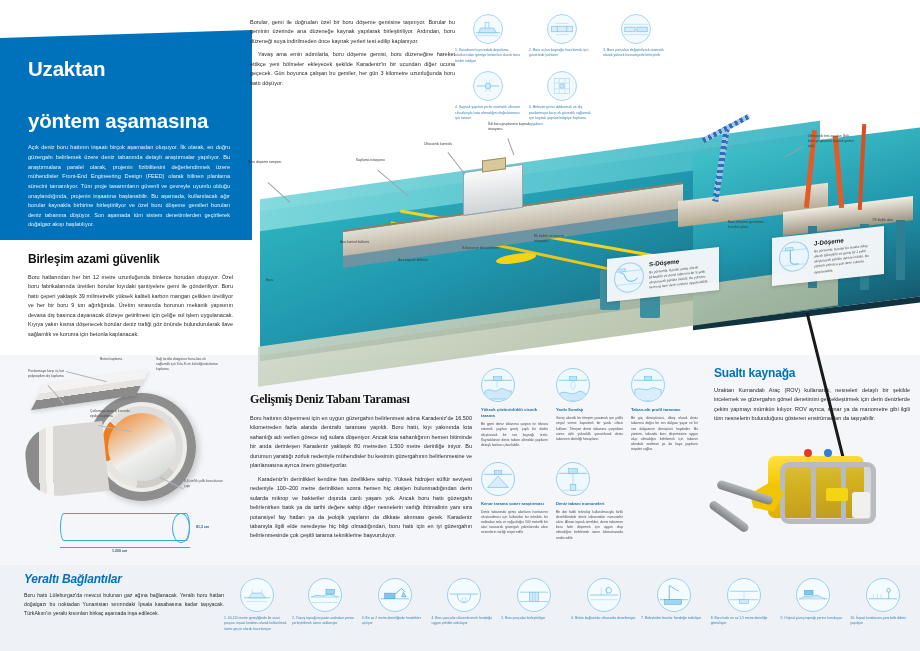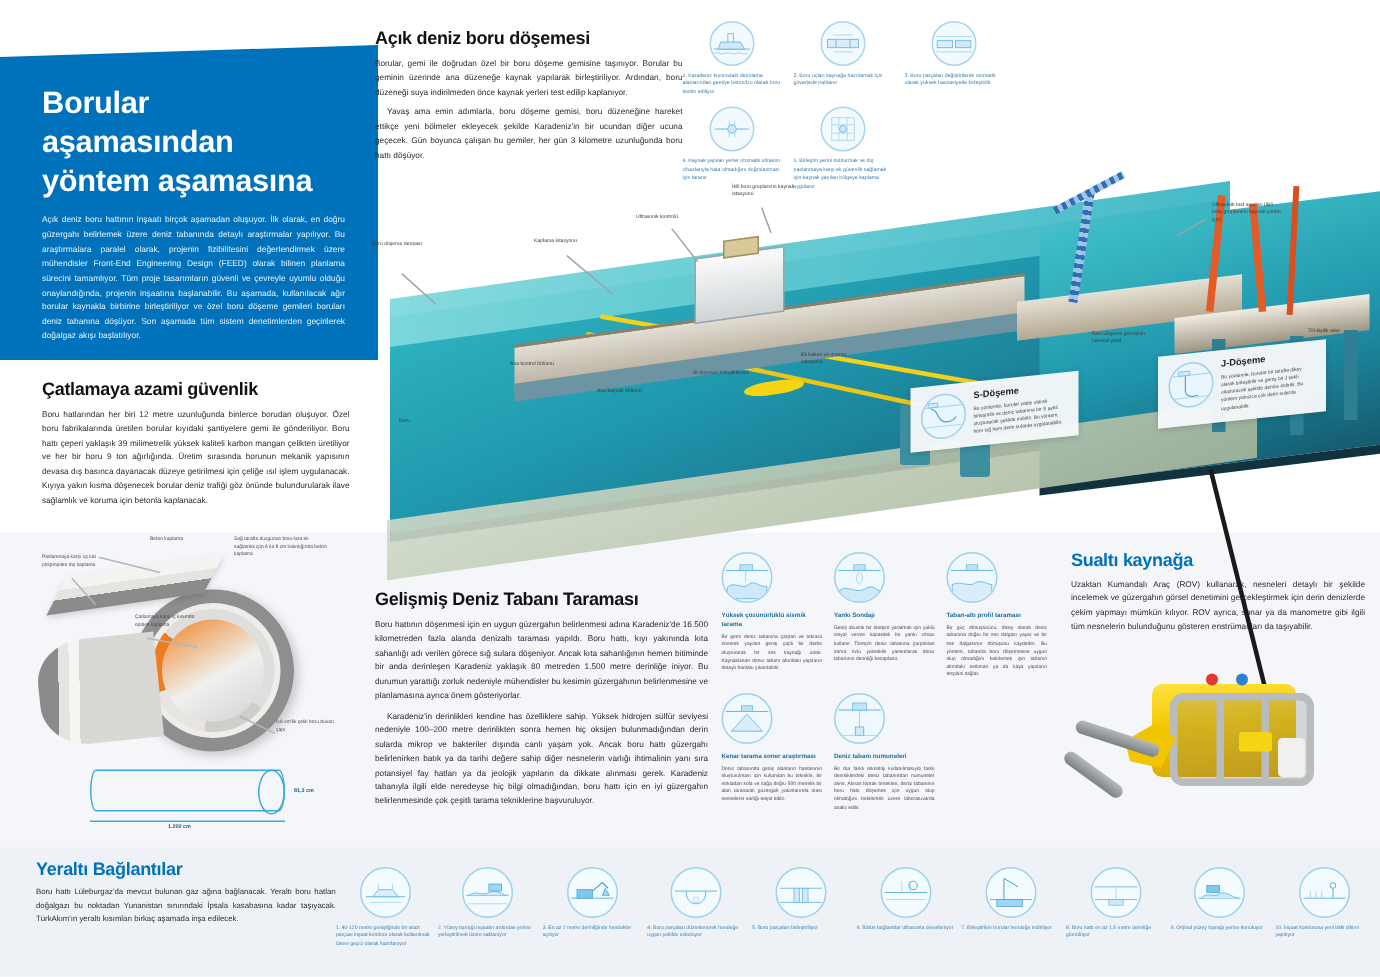--- a/index.html
+++ b/index.html
@@ -200,21 +200,21 @@
     content:''; position:absolute; right:-1px; top:-1px; width:16px; height:28px;
     border:0.9px solid #39a9dc; border-radius:50%;
   }
   .dim-h { position:absolute; left:40px; top:192px; width:130px; border-top:0.7px solid #39a9dc; }
   .dim-lbl { position:absolute; font-size:3.6px; color:#1c5d80; font-weight:bold; }
   .pf-lbl { position:absolute; font-size:3.3px; line-height:1.5; color:#4a4a4a; }
   .pf-line { position:absolute; background:#b0b6bb; height:0.6px; transform-origin:left center; }
 
   
   .scan { position:absolute; left:250px; top:392px; width:222px; }
-  .scan .sec-title { margin-bottom:7px; }
+  .scan .sec-title { margin-bottom:7px;font-family:Liberation Serif, serif; }
 
   
   .techs { position:absolute; left:481px; top:368px; width:218px; }
   .tech-row { display:flex; gap:8px; margin-bottom:9px; }
   .tech { width:67px; }
   .tech .t-circ {
     width:34px; height:34px; border-radius:50%;
     border:0.9px solid #9ed0ec; background:#eef8fd;
     margin-bottom:5px; position:relative; overflow:hidden;
   }
@@ -244,21 +244,21 @@
   .rov-arm2 { position:absolute; left:0px; top:72px; width:46px; height:9px; background:linear-gradient(180deg,#b6b9bb,#7d8184); border-radius:5px; transform:rotate(36deg); }
   .rov-claw { position:absolute; left:44px; top:42px; width:34px; height:30px; background:#f2c501; clip-path:polygon(0 40%,60% 0,100% 35%,70% 100%,10% 85%); }
   .rov-cable { position:absolute; left:120px; top:-130px; width:2.5px; height:170px; background:#1a1a1a; transform:rotate(-14deg); border-radius:2px; }
   .rov-led1 { position:absolute; left:98px; top:9px; width:8px; height:8px; border-radius:50%; background:#e03a2f; }
   .rov-led2 { position:absolute; left:118px; top:9px; width:8px; height:8px; border-radius:50%; background:#2f7fd6; }
   .rov-tank { position:absolute; left:146px; top:52px; width:18px; height:26px; background:#f0f0ee; border-radius:3px; }
   .rov-plate { position:absolute; left:120px; top:48px; width:22px; height:13px; background:#f5d513; border-radius:2px; }
 
   
   .under { position:absolute; left:24px; top:572px; width:200px; }
-  .under .sec-title { margin-bottom:5px; }
+  .under .sec-title { margin-bottom:5px;font-style:italic; }
   .under p { font-size:5.2px; line-height:1.72; color:#2a2a2a; text-align:justify; }
 
   .steps { position:absolute; left:226px; top:578px; width:690px; display:flex; gap:4px; }
   .step { width:66px; }
   .step .s-circ {
     width:34px; height:34px; border-radius:50%;
     border:0.9px solid #9ed0ec; background:#f4fbfe;
     margin:0 auto 4px auto; position:relative; overflow:hidden;
   }
   .step p { font-size:3.4px; line-height:1.55; color:#3a7fb0; }
@@ -270,29 +270,28 @@
 </head>
 <body>
 
 <div class="page">
   <div class="bg-white-top"></div>
   <div class="bg-lower"></div>
   <div class="bg-bottom-band"></div>
 
   <div class="hero">
     <h1>
-      <span>Borular</span><br>
-      <span>aşamasından</span><br>
+      <span>Uzaktan</span><br>
+      <br>
       <span>yöntem aşamasına</span>
     </h1>
     <p>Açık deniz boru hattının inşaatı birçok aşamadan oluşuyor. İlk olarak, en doğru güzergahı belirlemek üzere deniz tabanında detaylı araştırmalar yapılıyor. Bu araştırmalara paralel olarak, projenin fizibilitesini değerlendirmek üzere mühendisler Front-End Engineering Design (FEED) olarak bilinen planlama sürecini tamamlıyor. Tüm proje tasarımların güvenli ve çevreyle uyumlu olduğu onaylandığında, projenin inşaatına başlanabilir. Bu aşamada, kullanılacak ağır borular kaynakla birbirine birleştiriliyor ve özel boru döşeme gemileri boruları deniz tabanına döşüyor. Son aşamada tüm sistem denetimlerden geçirilerek doğalgaz akışı başlatılıyor.</p>
   </div>
 
   <div class="offshore">
-    <div class="sec-title">Açık deniz boru döşemesi</div>
     <p class="body-txt">Borular, gemi ile doğrudan özel bir boru döşeme gemisine taşınıyor. Borular bu geminin üzerinde ana düzeneğe kaynak yapılarak birleştiriliyor. Ardından, boru düzeneği suya indirilmeden önce kaynak yerleri test edilip kaplanıyor.</p>
     <p class="body-txt" style="margin-top:4px;">
         <span class="indent">Yavaş ama emin adımlarla, boru döşeme gemisi, boru düzeneğine hareket ettikçe yeni bölmeler ekleyecek şekilde Karadeniz'in bir ucundan diğer ucuna geçecek. Gün boyunca çalışan bu gemiler, her gün 3 kilometre uzunluğunda boru hattı döşüyor.</span>
       </p>
   </div>
 
   <div class="topicons">
     <div class="ti-row">
       <div class="ti-item">
         <div class="ti-circ">
@@ -426,21 +425,21 @@
           <rect x="6" y="5" width="8" height="3" fill="#cfe9f8" stroke="#62b6e3" stroke-width=".5"></rect>
         </svg>
     </div>
     <div class="c-body">
       <h4>J-Döşeme</h4>
       <p>Bu yöntemle, borular bir tarafta dikey olarak birleştirilir ve geniş bir J şekli oluşturacak şekilde denize indirilir. Bu yöntem yalnızca çok derin sularda uygulanabilir.</p>
     </div>
   </div>
 
   <div class="design">
-    <div class="sec-title">Çatlamaya azami güvenlik</div>
+    <div class="sec-title">Birleşim azami güvenlik</div>
     <p class="body-txt">Boru hatlarından her biri 12 metre uzunluğunda binlerce borudan oluşuyor. Özel boru fabrikalarında üretilen borular kıyıdaki şantiyelere gemi ile gönderiliyor. Boru hattı çeperi yaklaşık 39 milimetrelik yüksek kaliteli karbon mangan çelikten üretiliyor ve her bir boru 9 ton ağırlığında. Üretim sırasında borunun mekanik yapısının devasa dış basınca dayanacak düzeye getirilmesi için çeliğe ısıl işlem uygulanacak. Kıyıya yakın kısma döşenecek borular deniz trafiği göz önünde bulundurularak ilave sağlamlık ve koruma için betonla kaplanacak.</p>
   </div>
 
   <div class="pipe-fig">
     <div class="pipe-ring"></div>
     <div class="pipe-core"></div>
     <div class="pipe-flap"></div>
     <div class="pipe-flap2"></div>
 
     <div class="pf-line" style="left:46px; top:16px; width:42px; transform:rotate(14deg);"></div>

